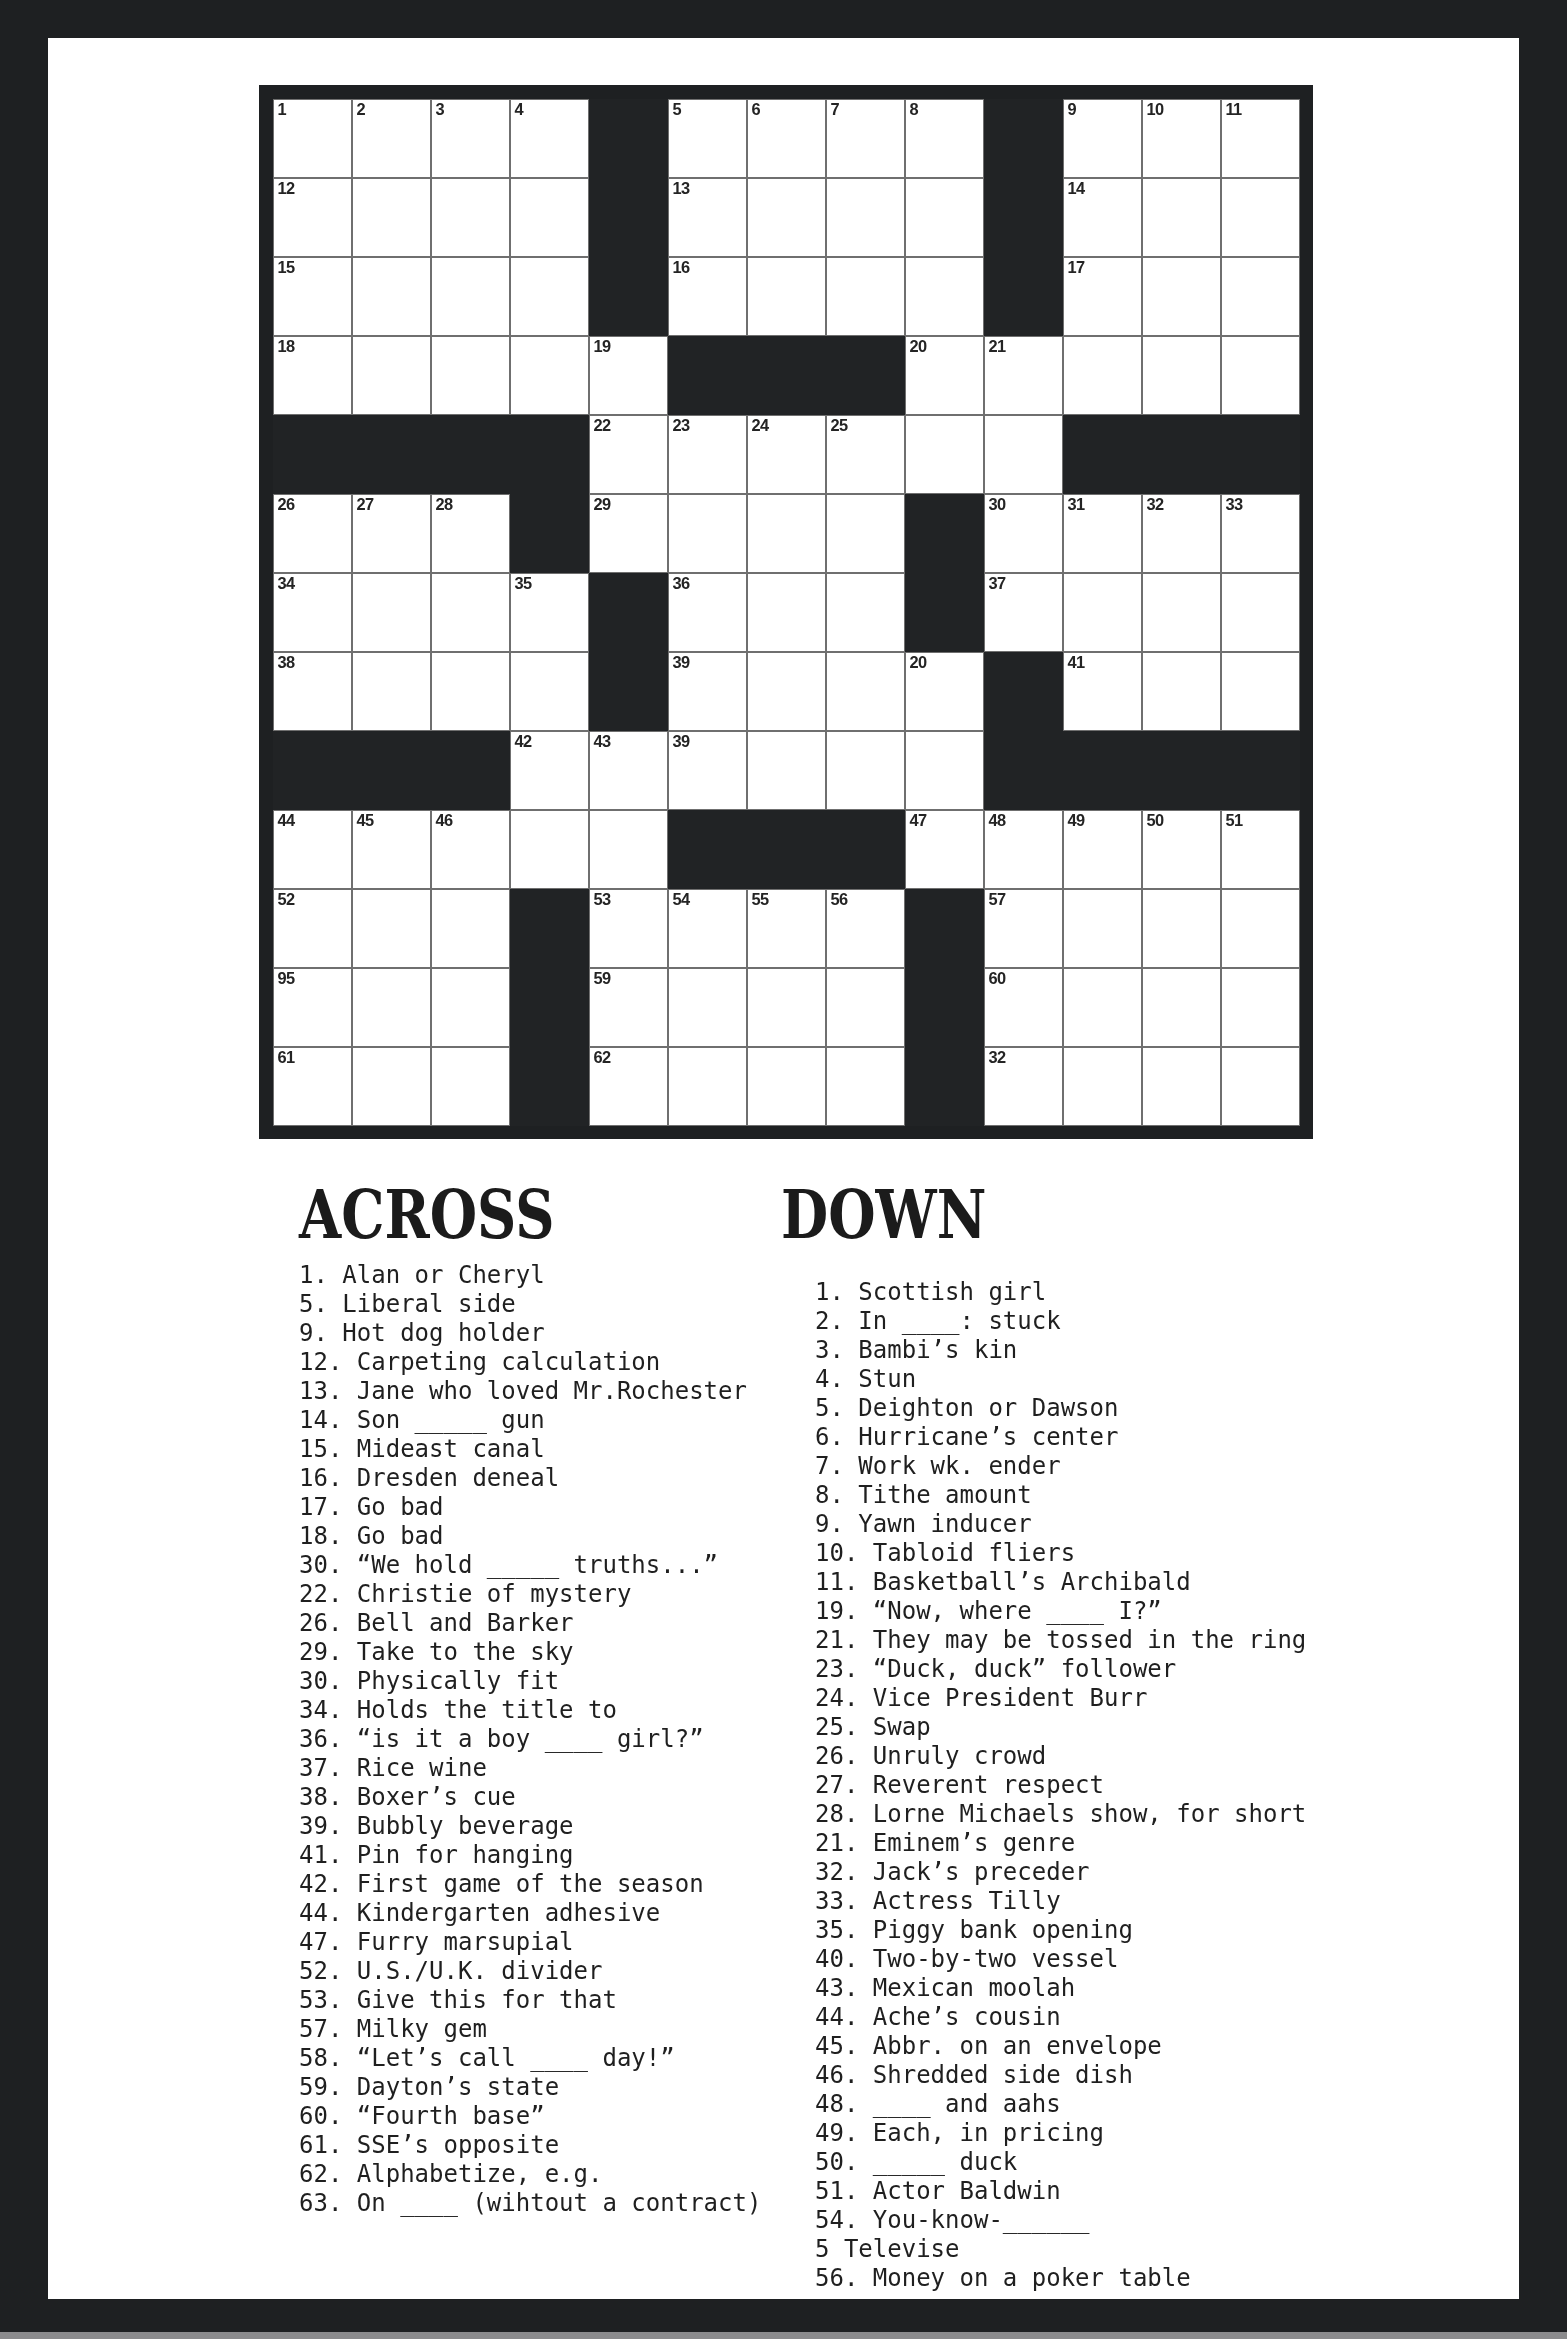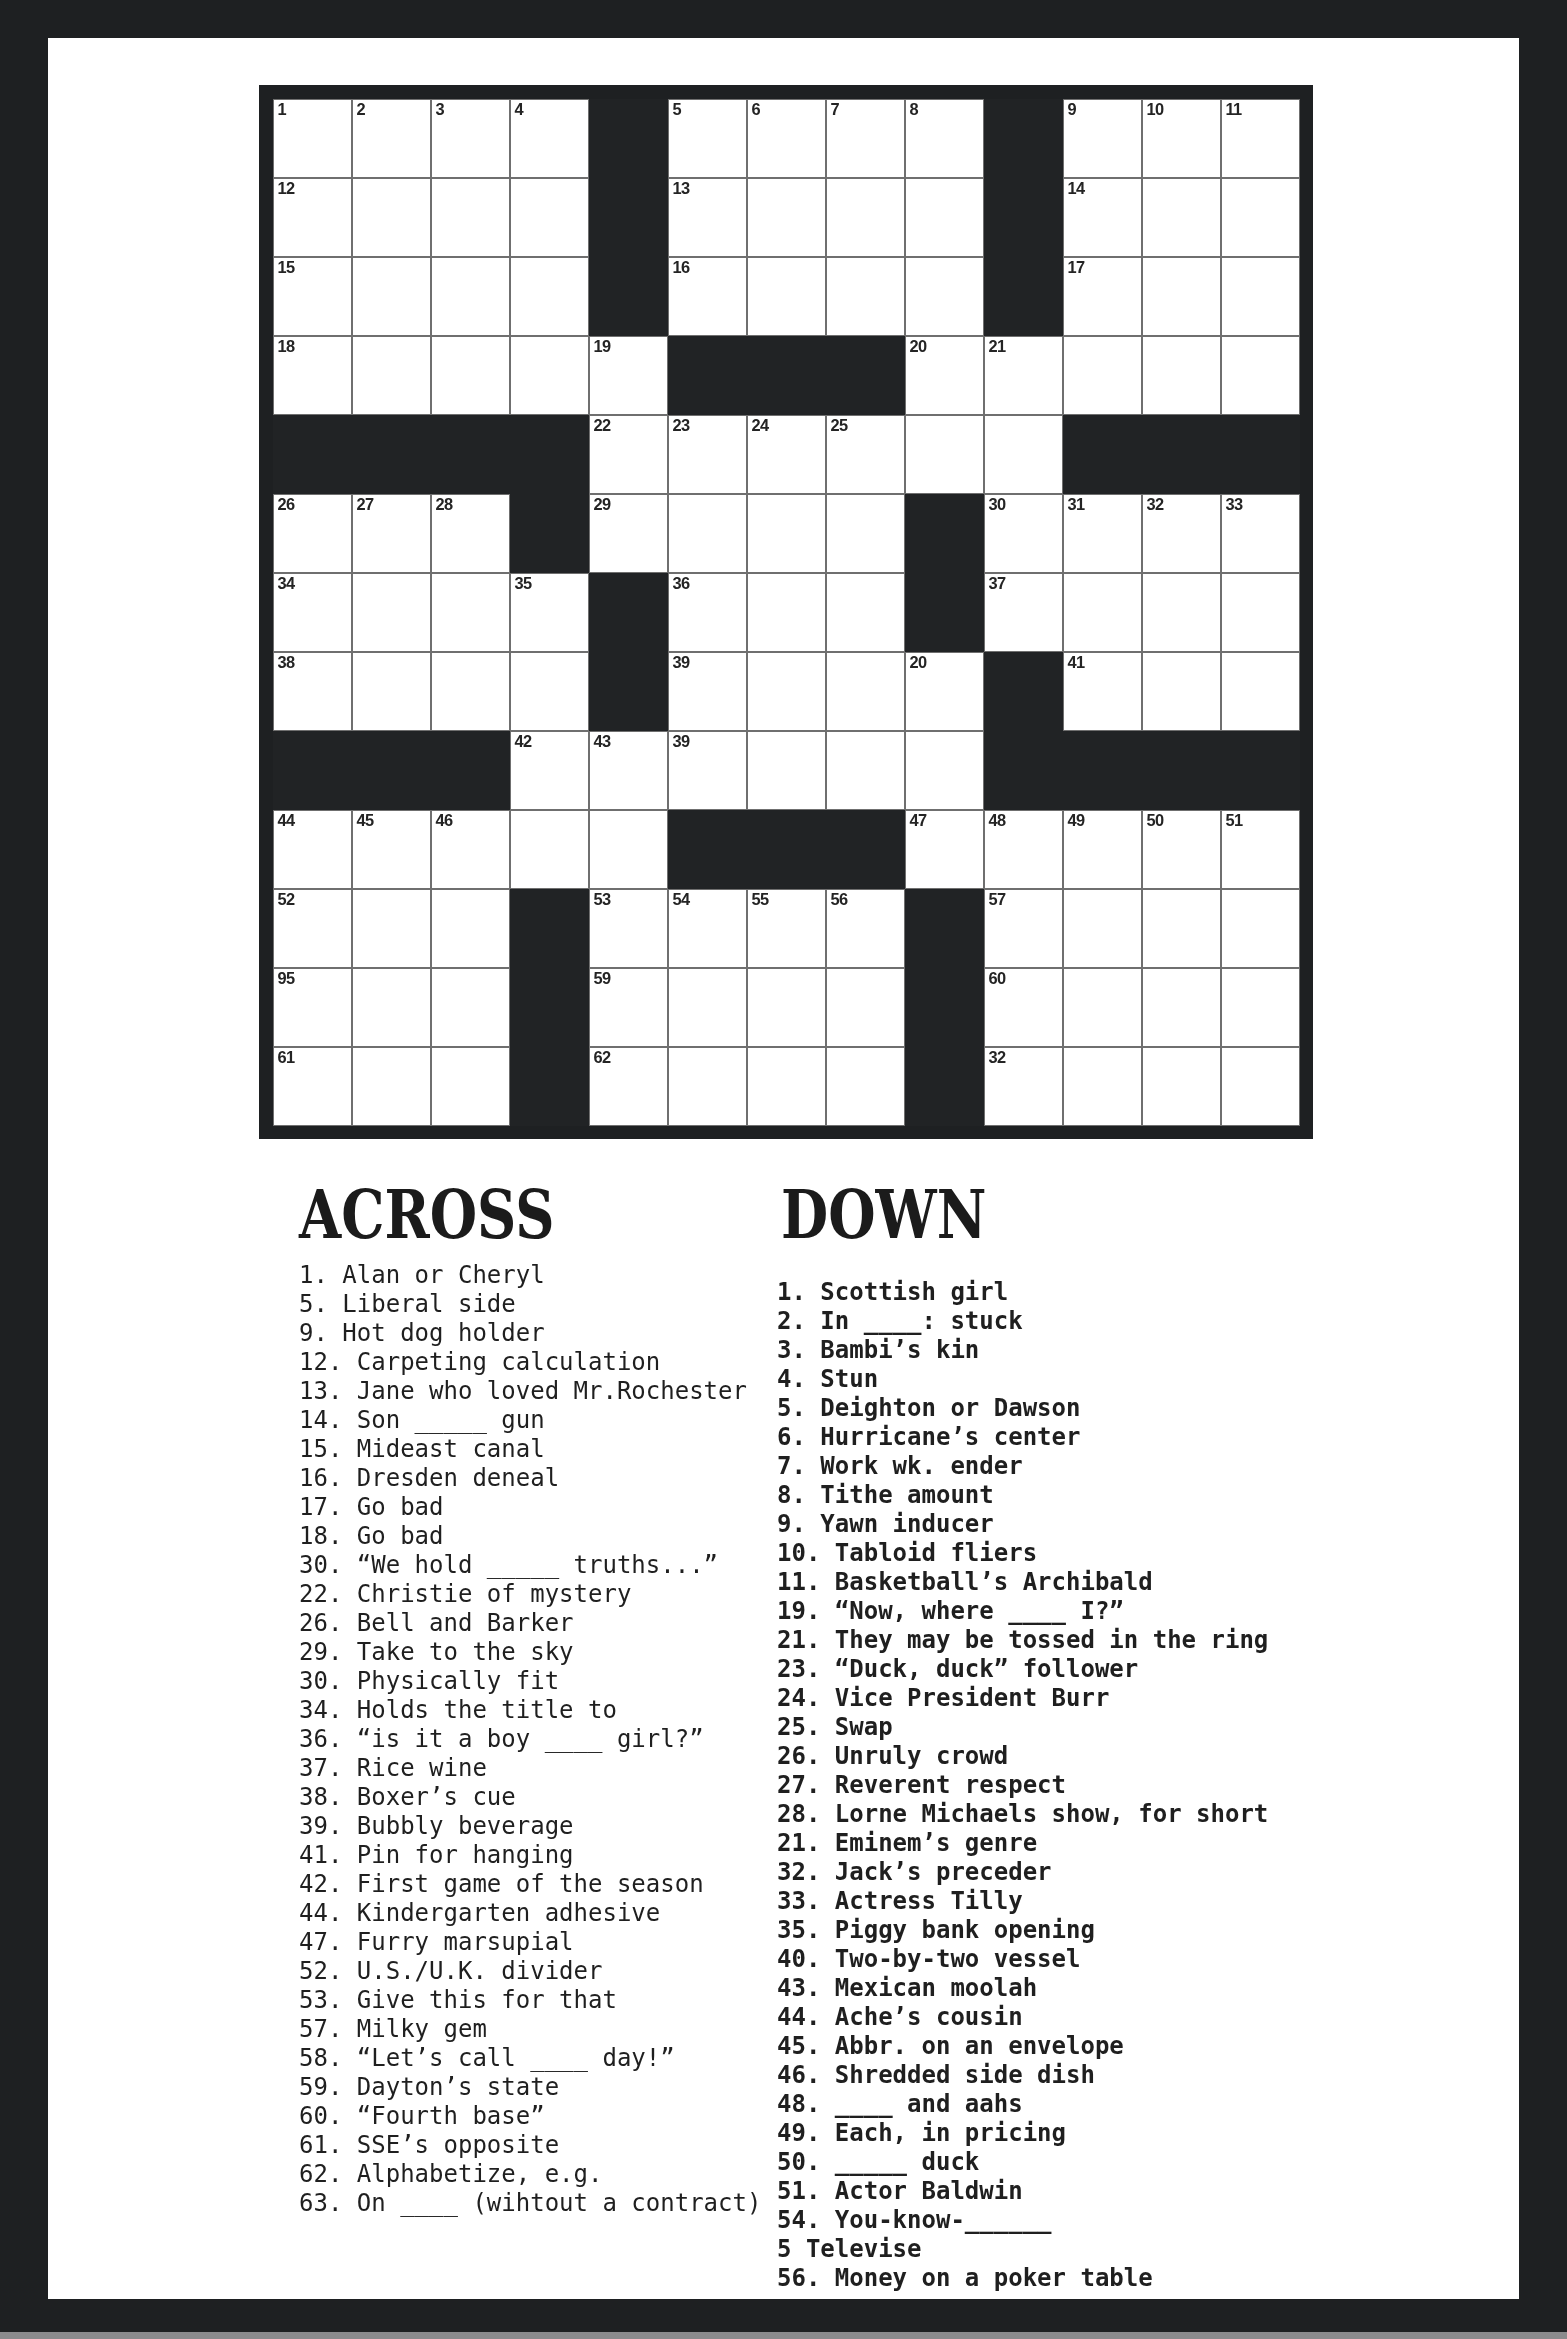--- a/index.html
+++ b/index.html
@@ -56,21 +56,21 @@
     white-space: nowrap;
   }
   .clue-head.across { left: 251px; top: 1142px; }
   .clue-head.down   { left: 733px; top: 1142px; }
   ul.clue-list {
     position: absolute;
     margin: 0; padding: 0;
     list-style: none;
   }
   ul.clue-list.across { left: 251px; top: 1223px; }
-  ul.clue-list.down   { left: 729px; top: 1240px; font-weight: bold; }
+  ul.clue-list.down   { left: 767px; top: 1240px; }
   ul.clue-list li {
     font-family: "DejaVu Sans Mono", monospace;
     font-size: 24px;
     line-height: 29px;
     color: #1f1f1f;
     white-space: pre;
   }
   .bottom-edge {
     position: absolute;
     left: 0; top: 2332px;

